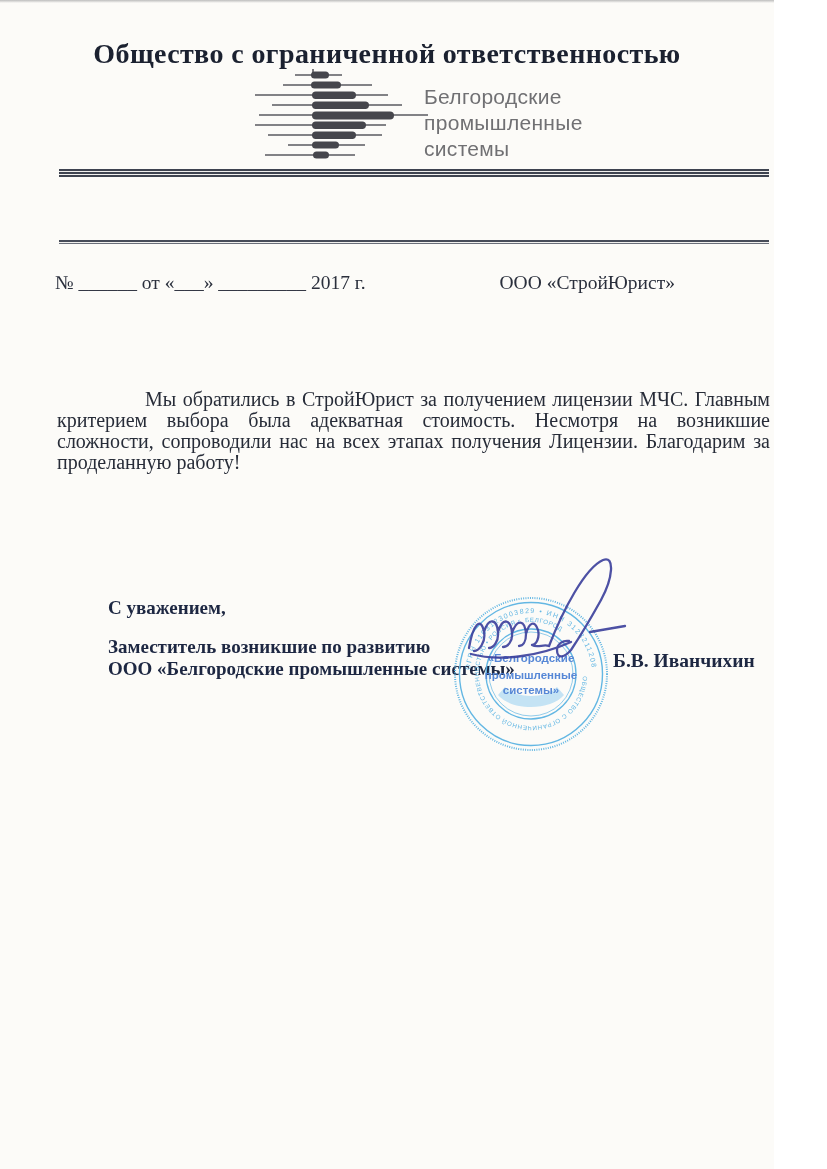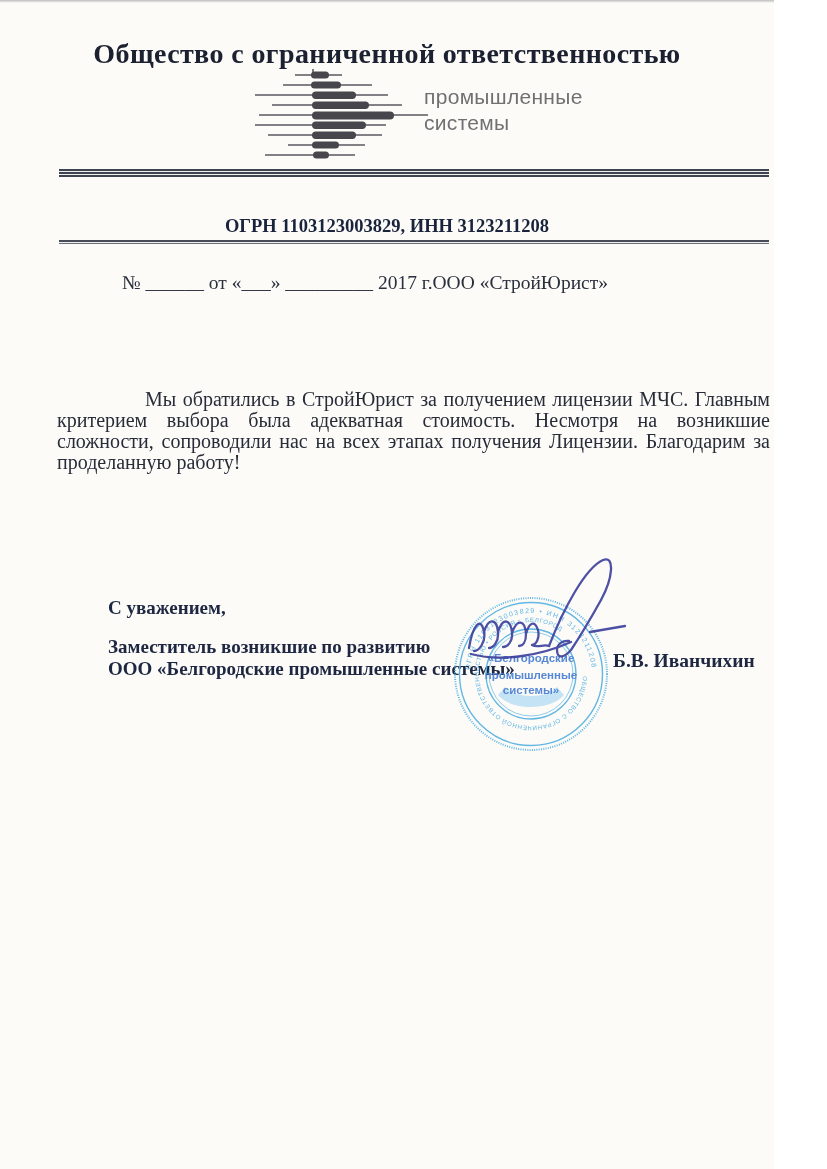--- a/index.html
+++ b/index.html
@@ -16,21 +16,21 @@
     font-family:"Liberation Sans",sans-serif;font-size:21px;line-height:26px;
     color:#707073;letter-spacing:.3px;}
   .rule-top{position:absolute;left:59px;width:710px;top:169px;height:8px;
     background:repeating-linear-gradient(180deg,#3e4350 0px,#3e4350 1.7px,#f1f0ee 1.7px,#f1f0ee 3.1px);}
   .addr{position:absolute;left:0;right:0;text-align:center;font-weight:bold;
     font-size:18.5px;color:#19233b;}
   .addr1{top:192px;} .addr2{top:216px;}
   .rule-bottom{position:absolute;left:59px;width:710px;top:240px;height:5px;
     background:linear-gradient(180deg,#474c59 0px,#474c59 1.8px,#f0efed 1.8px,#f0efed 2.8px,#6a6f7a 2.8px,#6a6f7a 4.2px,rgba(255,255,255,0) 4.2px);}
   .ref-row{position:absolute;left:55px;top:272px;width:620px;display:flex;
-    justify-content:center;font-size:19.5px;color:#2a2f3c;}
+    justify-content:space-between;font-size:19.5px;color:#2a2f3c;}
   .body-par{position:absolute;left:57px;top:389px;width:713px;font-size:20px;
     line-height:21px;text-align:justify;text-indent:88px;color:#272c38;}
   .sal{position:absolute;left:108px;top:597px;font-size:19px;font-weight:bold;color:#1d2742;}
   .sig-lines{position:absolute;left:108px;top:636px;font-size:19px;font-weight:bold;
     line-height:22px;color:#1d2742;}
   .signer-name{position:absolute;left:613px;top:650px;font-size:19.5px;
     font-weight:bold;color:#1d2742;font-family:Liberation Serif, serif;}
   .stamp-svg{position:absolute;left:449px;top:592px;filter:blur(.4px);opacity:.93;}
   .sig-svg{position:absolute;left:445px;top:550px;opacity:.9;}
 </style>
@@ -62,27 +62,27 @@
       <rect x="62" y="32.5" width="57" height="7.5" rx="3.7"></rect>
       <rect x="62" y="42.5" width="82" height="8" rx="4"></rect>
       <rect x="62" y="52.5" width="54" height="7.5" rx="3.7"></rect>
       <rect x="62" y="62.5" width="44" height="7.5" rx="3.7"></rect>
       <rect x="62" y="72.5" width="27" height="7" rx="3.5"></rect>
       <rect x="63" y="82.5" width="16" height="7" rx="3.5"></rect>
     </g>
   </svg>
 
   <div class="logo-text">
+    <div>Белгородские</div>
     <div>промышленные</div>
     <div>системы</div>
   </div>
 
   <div class="rule-top"></div>
 
-  <div class="addr addr2">ОГРН 1103123003829, ИНН 3123211208</div>
 
   <div class="rule-bottom"></div>
 
   <div class="ref-row">
     <span>№ ______ от «___» _________ 2017 г.</span>
     <span>ООО «СтройЮрист»</span>
   </div>
 
   <div class="body-par">Мы обратились в СтройЮрист за получением лицензии МЧС. Главным критерием выбора была адекватная стоимость. Несмотря на возникшие сложности, сопроводили нас на всех этапах получения Лицензии. Благодарим за проделанную работу!</div>
 

